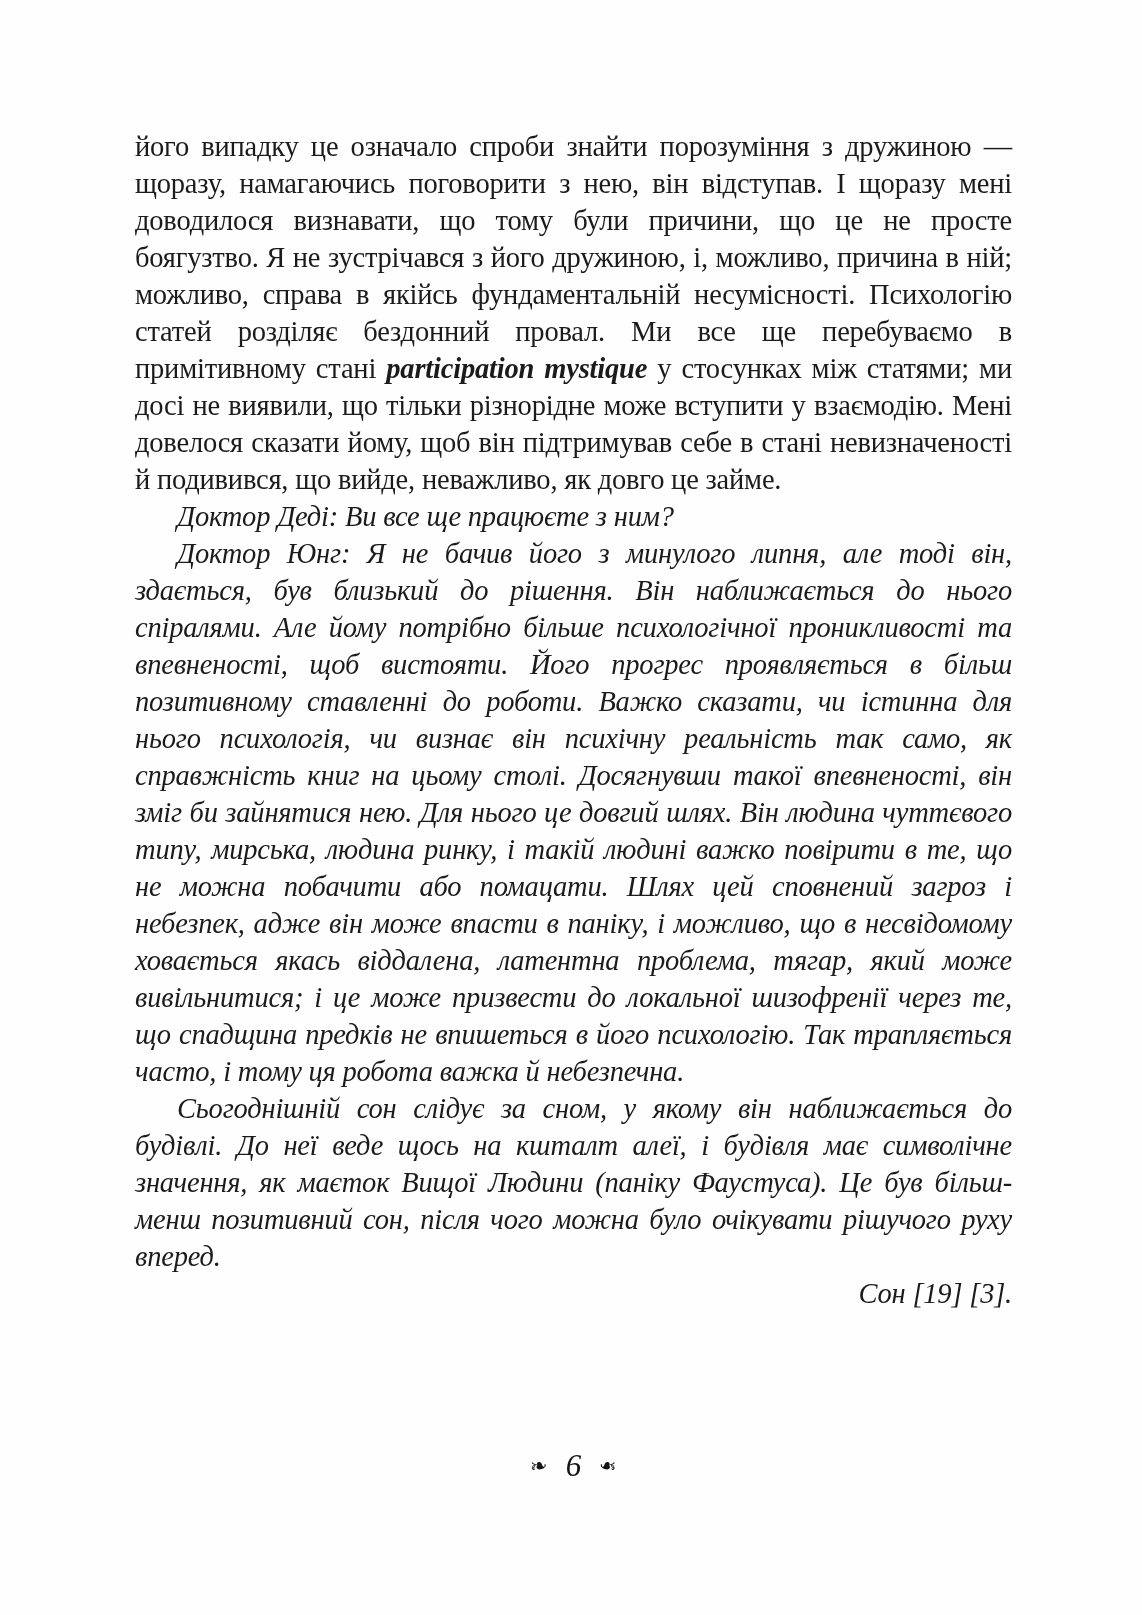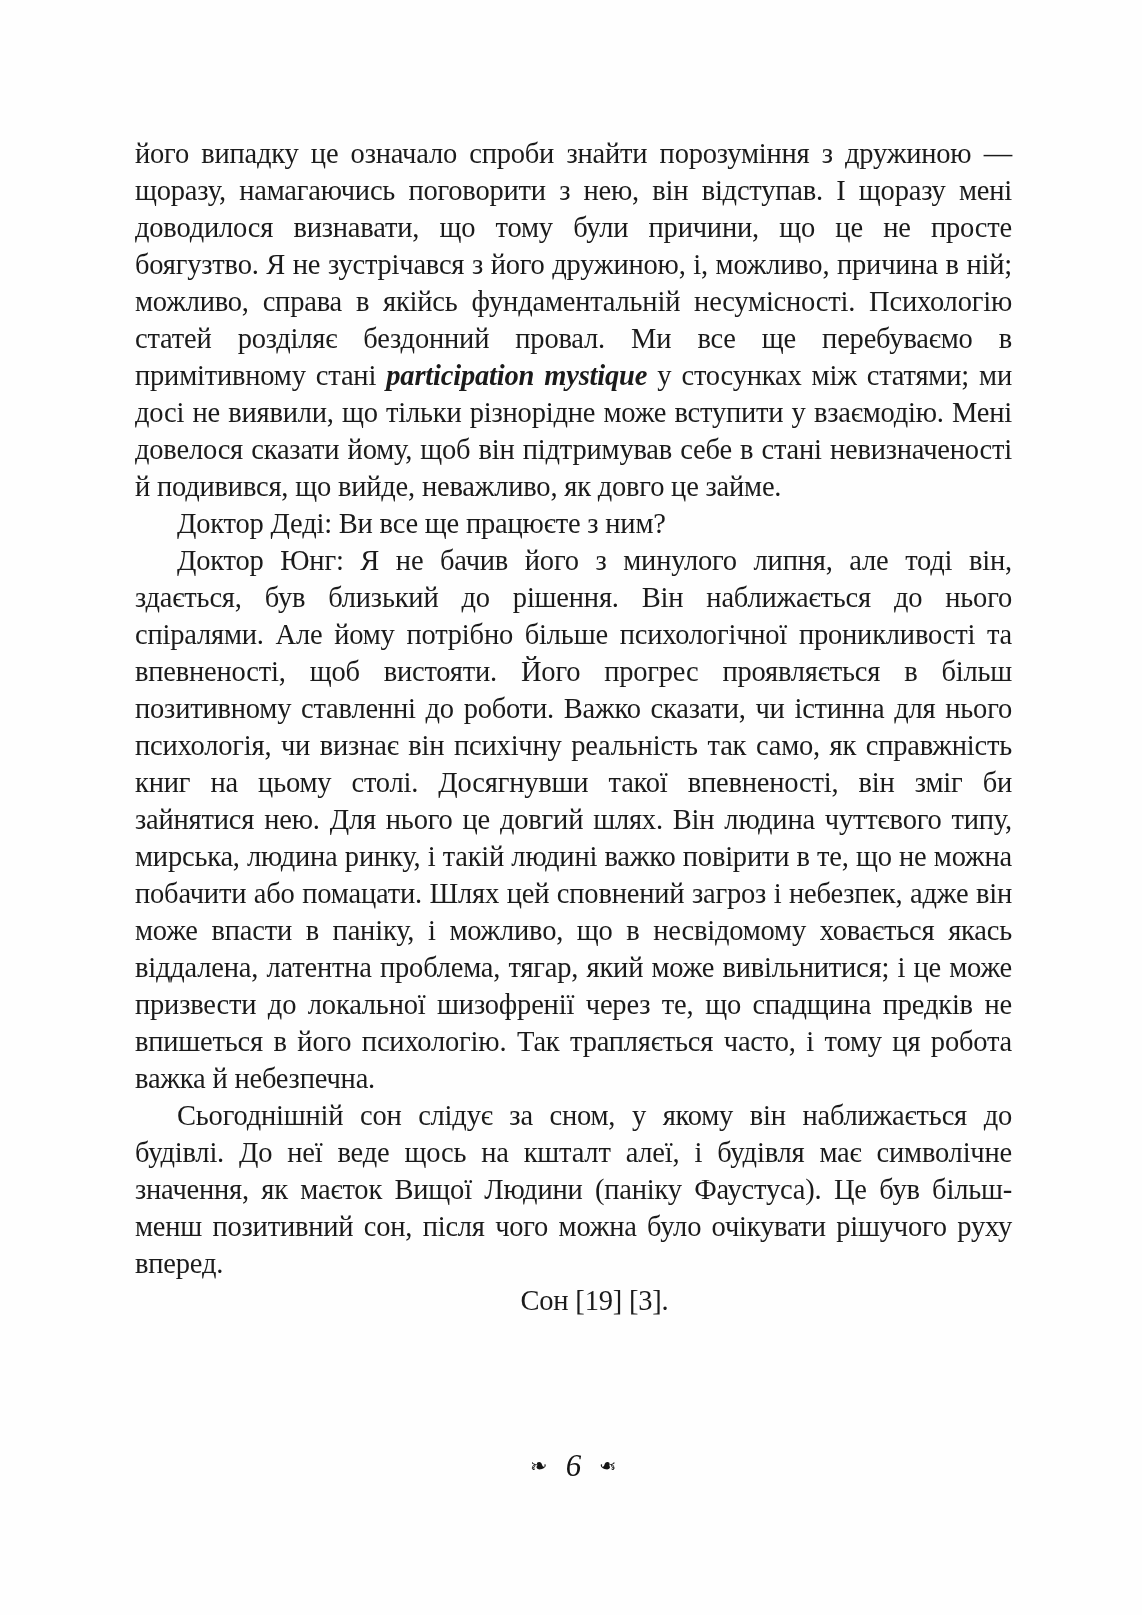--- a/index.html
+++ b/index.html
@@ -10,35 +10,35 @@
     height: 1615px;
     margin: 0 auto;
     background: #fefefe;
     color: #1b1b1b;
     font-family: "Liberation Serif", "DejaVu Serif", serif;
     overflow: hidden;
   }
   .text-block {
     position: absolute;
     left: 135px;
-    top: 135px;
+    top: 128px;
     width: 877px;
     font-size: 28.5px;
     line-height: 37px;
     text-align: justify;
     text-justify: inter-word;
     letter-spacing: -0.2px;
   }
   .para {
     margin: 0;
     padding: 0;
     text-indent: 0;
   }
-  .para.indent { text-indent: 42px; }
-  .para.last { text-align: center; }
+  .para.indent { text-indent: 42px; font-style: italic; }
+  .para.last { text-align: right; }
   .seg-bold-italic {
     font-weight: bold;
     font-style: italic;
   }
   .page-footer {
     position: absolute;
     left: 135px;
     top: 1448px;
     width: 877px;
     text-align: center;

